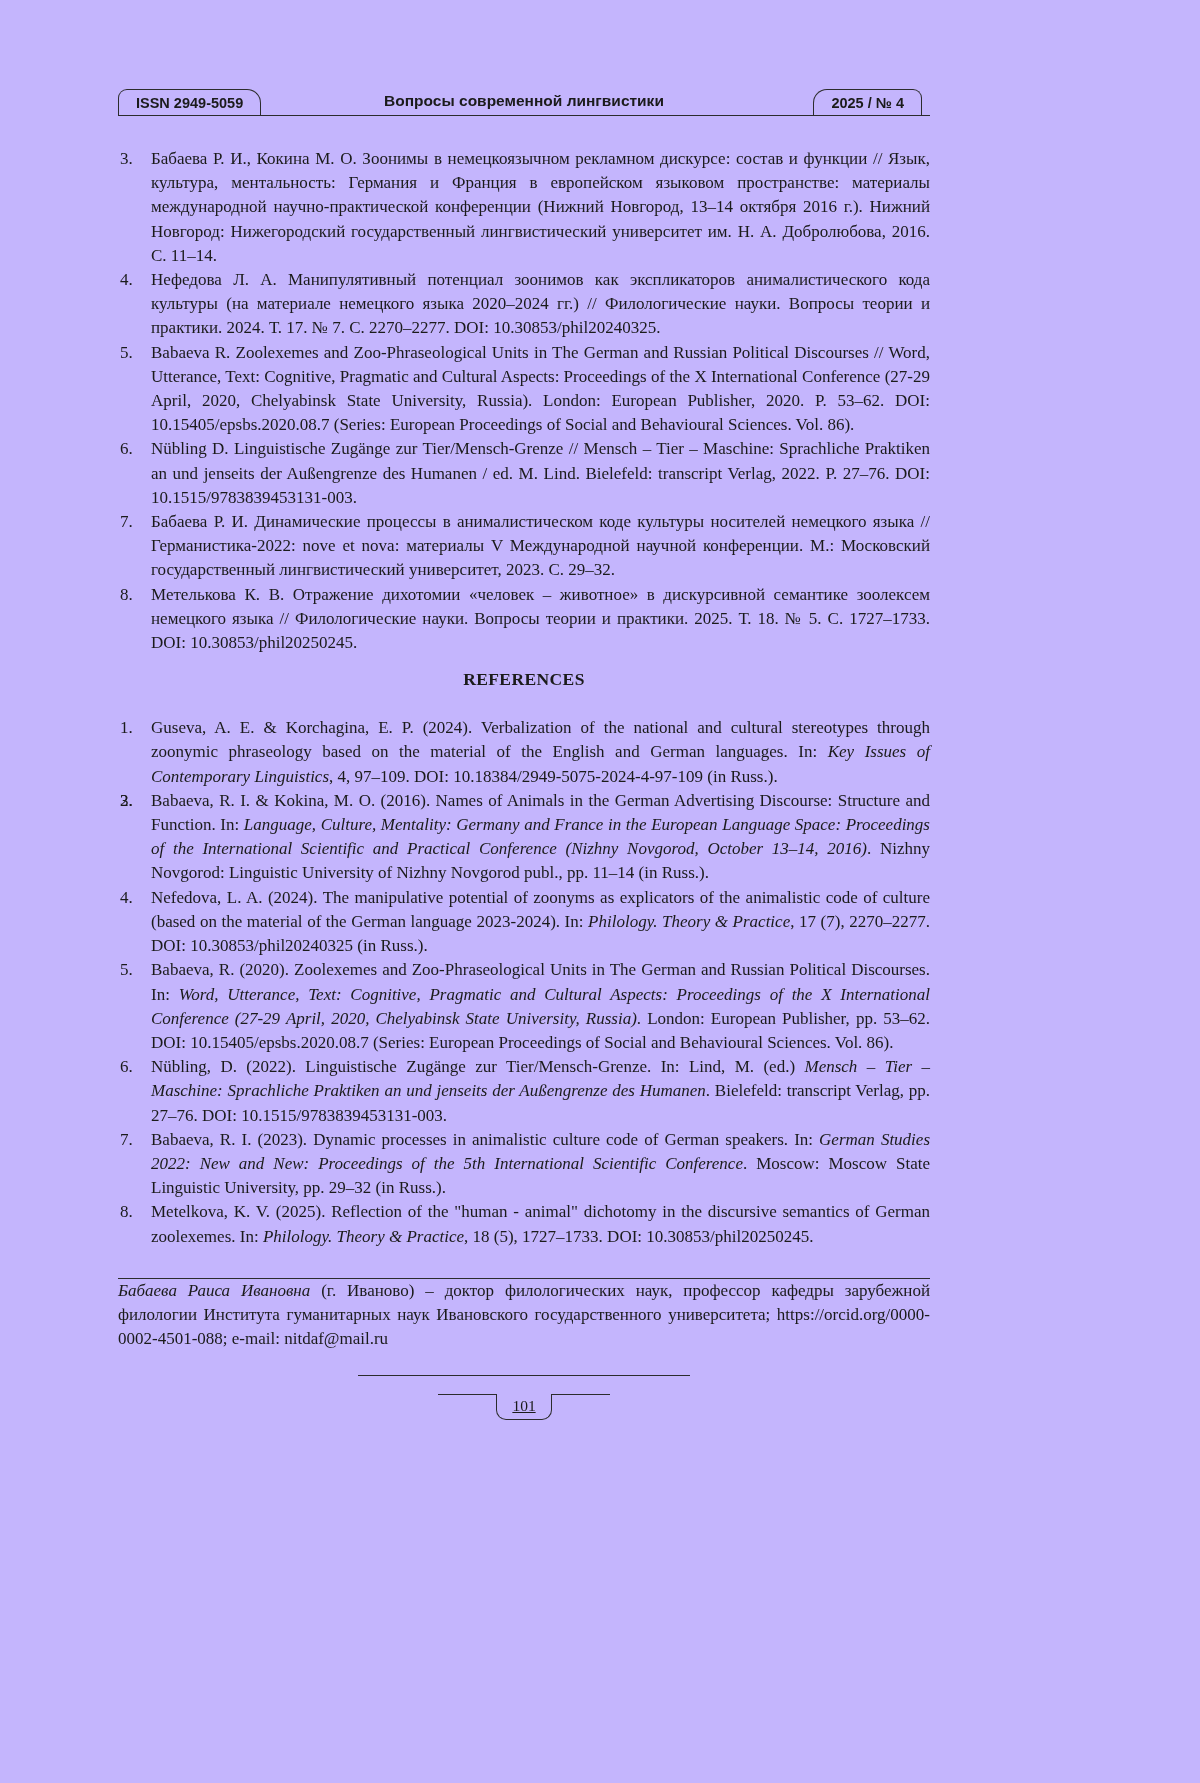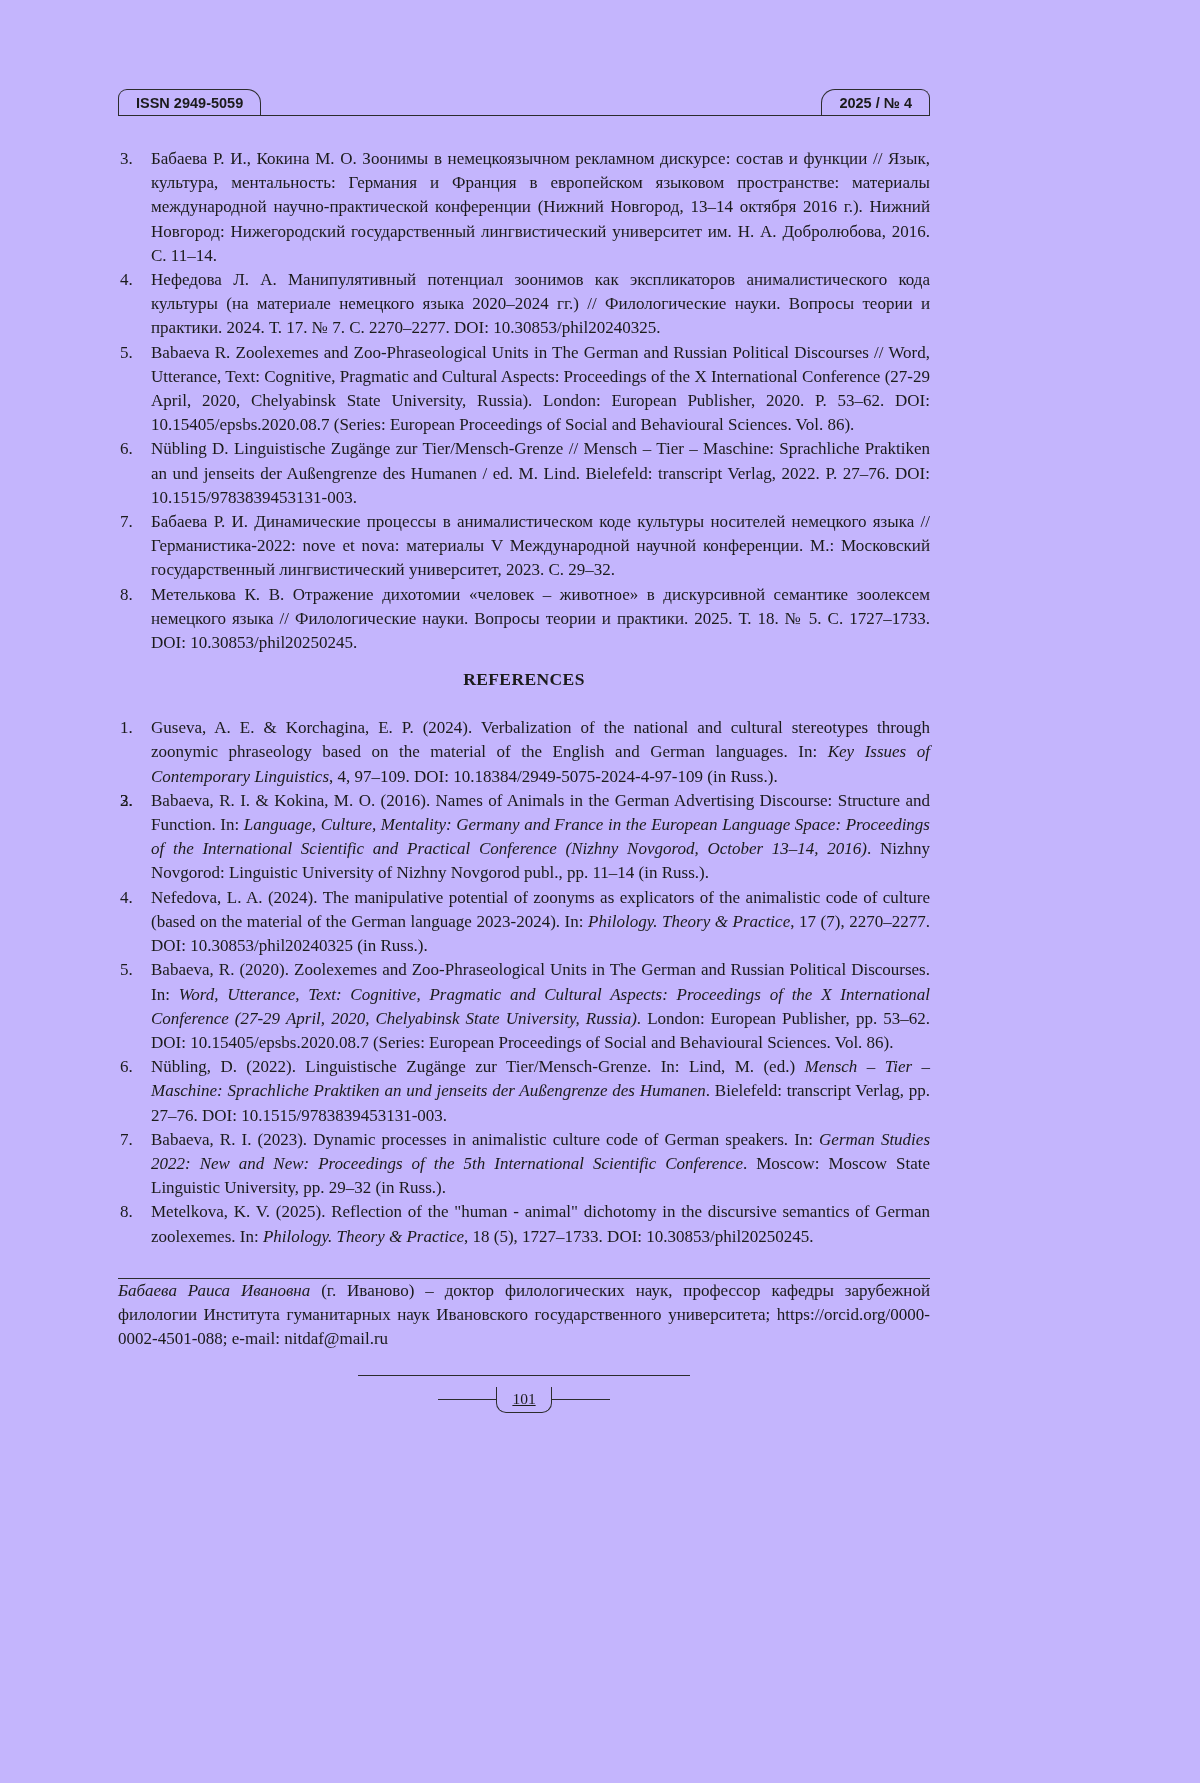--- a/index.html
+++ b/index.html
@@ -31,21 +31,21 @@
     position: absolute;
     bottom: 0;
     padding: 4px 17px 3px 17px;
     border: 1.4px solid #2c2c2c;
     border-bottom: none;
     font-size: 14.5px;
     line-height: 18px;
     white-space: nowrap;
   }
   .tab-issn { left: 0; border-radius: 9px 14px 0 0; font-weight: 600; }
-  .tab-issue { right: 0; border-radius: 14px 9px 0 0; font-weight: 700; }
+  .tab-issue { right: 8px; border-radius: 14px 9px 0 0; font-weight: 700; }
   .journal-title {
     position: absolute;
     left: 0;
     right: 0;
     bottom: 5px;
     text-align: center;
     font-size: 15.5px;
     font-weight: 600;
   }
 
@@ -96,22 +96,22 @@
   
   .footer-line {
     width: 332px;
     margin: 24px auto 0 auto;
     border-top: 1.5px solid #2c2c2c;
     height: 0;
   }
   .pageno-row {
     display: flex;
     justify-content: center;
-    align-items: center;
-    margin-top: 11px;
+    align-items: flex-start;
+    margin-top: 18px;
     text-decoration: underline;
   }
   .seg {
     display: block;
     width: 58px;
     border-top: 1.5px solid #2c2c2c;
     height: 0;
     margin-top: 0;
   }
   .pageno-tab {
@@ -127,20 +127,21 @@
 </head>
 <body>
 
 <div class="page">
   <div class="sheet">
 
     <div class="header">
       <div class="header-tab tab-issn">
         <span>ISSN 2949-5059</span>
       </div>
+      <div class="journal-title">Вопросы современной лингвистики</div>
       <div class="header-tab tab-issue">
         <span>2025 / № 4</span>
       </div>
     </div>
 
     <div class="ref-list ru">
         <div class="ref-item"><span class="ref-num">3.</span><span>Бабаева Р. И., Кокина М. О. Зоонимы в немецкоязычном рекламном дискурсе: состав и функции // Язык, культура, ментальность: Германия и Франция в европейском языковом пространстве: материалы международной научно-практической конференции (Нижний Новгород, 13–14 октября 2016 г.). Нижний Новгород: Нижегородский государственный лингвистический университет им. Н. А. Добролюбова, 2016. С. 11–14.</span></div>
         <div class="ref-item"><span class="ref-num">4.</span><span>Нефедова Л. А. Манипулятивный потенциал зоонимов как экспликаторов анималистического кода культуры (на материале немецкого языка 2020–2024 гг.) // Филологические науки. Вопросы теории и практики. 2024. Т. 17. № 7. С. 2270–2277. DOI: 10.30853/phil20240325.</span></div>
         <div class="ref-item"><span class="ref-num">5.</span><span>Babaeva R. Zoolexemes and Zoo-Phraseological Units in The German and Russian Political Discourses // Word, Utterance, Text: Cognitive, Pragmatic and Cultural Aspects: Proceedings of the X International Conference (27-29 April, 2020, Chelyabinsk State University, Russia). London: European Publisher, 2020. P. 53–62. DOI: 10.15405/epsbs.2020.08.7 (Series: European Proceedings of Social and Behavioural Sciences. Vol. 86).</span></div>
         <div class="ref-item"><span class="ref-num">6.</span><span>Nübling D. Linguistische Zugänge zur Tier/Mensch-Grenze // Mensch – Tier – Maschine: Sprachliche Praktiken an und jenseits der Außengrenze des Humanen / ed. M. Lind. Bielefeld: transcript Verlag, 2022. P. 27–76. DOI: 10.1515/9783839453131-003.</span></div>

